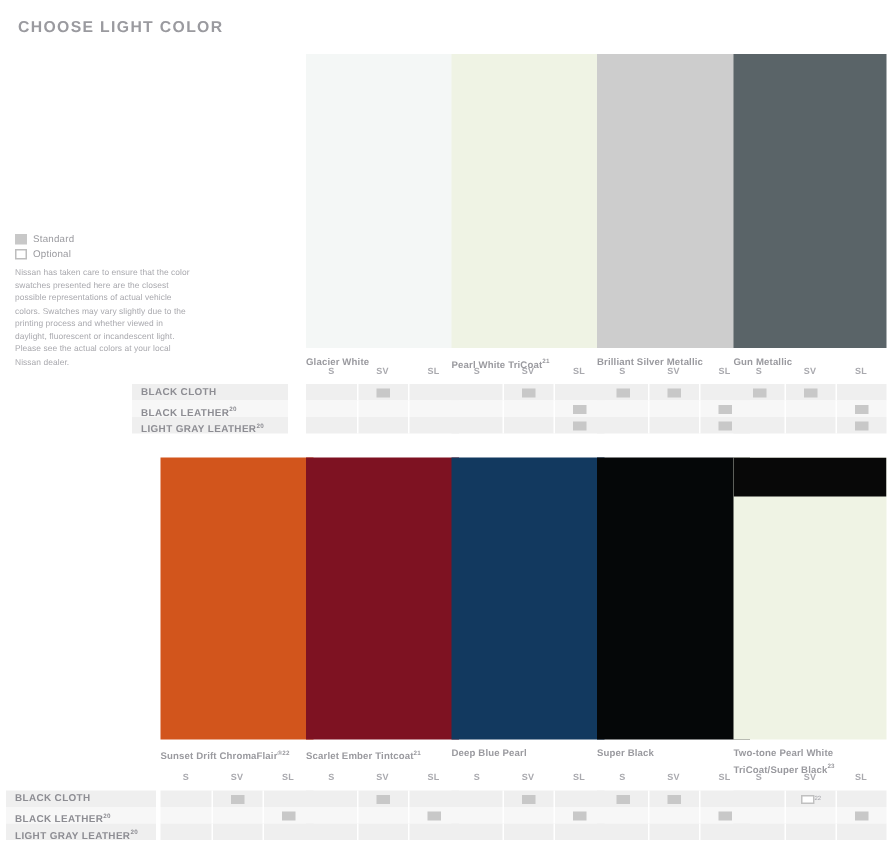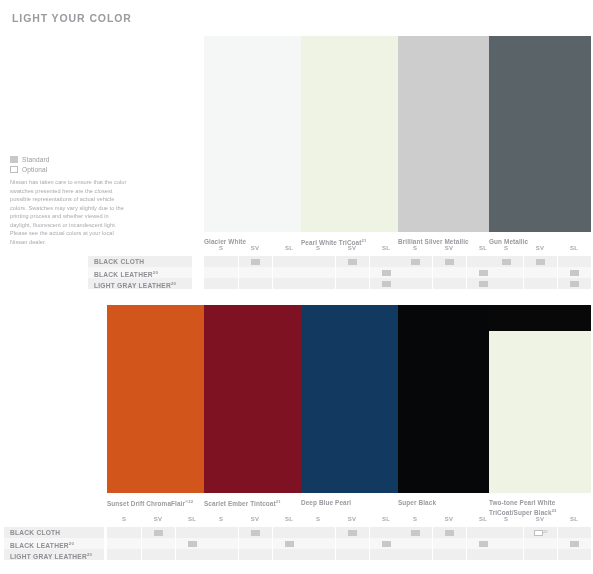--- a/index.html
+++ b/index.html
@@ -91,21 +91,21 @@
   .mark-wrap sup { font-size: 4px; color: #a9a9ae; line-height: 1; margin-left: .5px; }
 
   .rowbg-a { background: #efefef; }
   .rowbg-b { background: #f7f7f7; }
 </style>
 </head>
 <body>
 
 <div id="page">
 
-  <div class="page-title">LIGHT YOUR COLOR</div>
+  <div class="page-title">CHOOSE LIGHT COLOR</div>
 
   <div class="legend">
     <div class="legend-row">
       <span class="lg-sw standard"></span>
       <span class="legend-label">Standard</span>
     </div>
     <div class="legend-row">
       <span class="lg-sw optional"></span>
       <span class="legend-label">Optional</span>
     </div>

